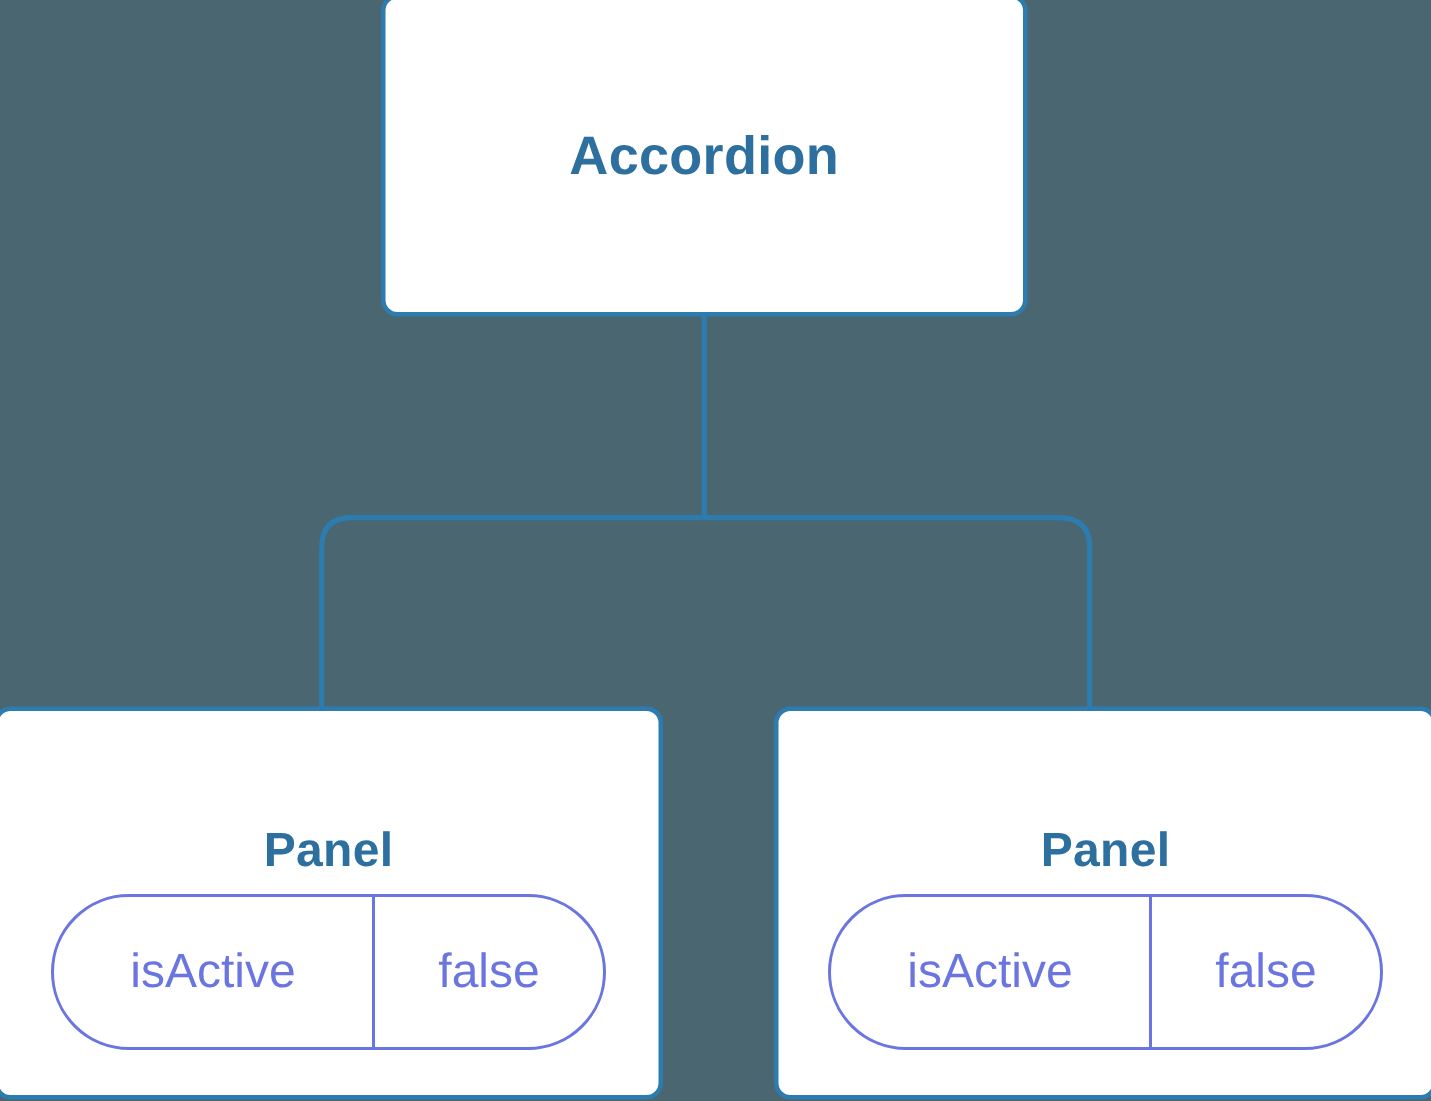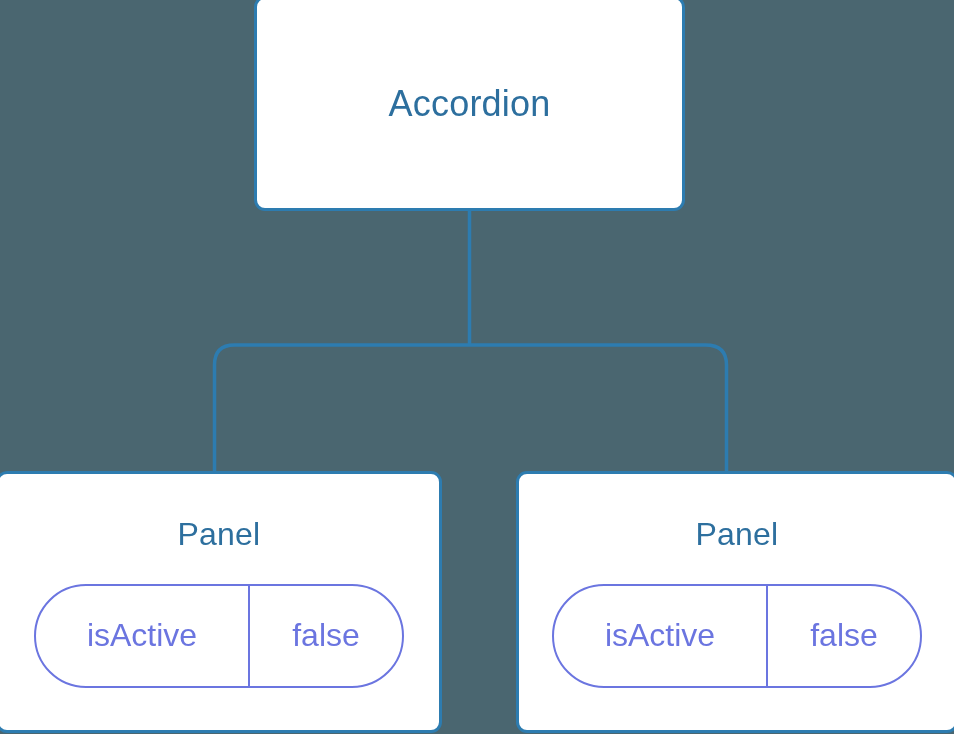--- a/index.html
+++ b/index.html
@@ -63,29 +63,30 @@
     left: 516px;
     width: 442px;
   }
 
   .node-title {
     color: #2d6f9e;
     font-size: 36px;
     line-height: 1;
     letter-spacing: 0.2px;
     white-space: nowrap;
-    font-weight: 400;
+    font-weight: 700;
   }
   .node-child .node-title {
     font-size: 32px;
+    margin-top: 32px;
   }
 
   
   .pill {
-    margin-top: 34px;
+    margin-top: 14px;
     display: flex;
     align-items: stretch;
     height: 104px;
     border: 2px solid #6b75e0;
     border-radius: 52px;
     box-sizing: border-box;
     background: transparent;
   }
   .pill-key,
   .pill-val {

